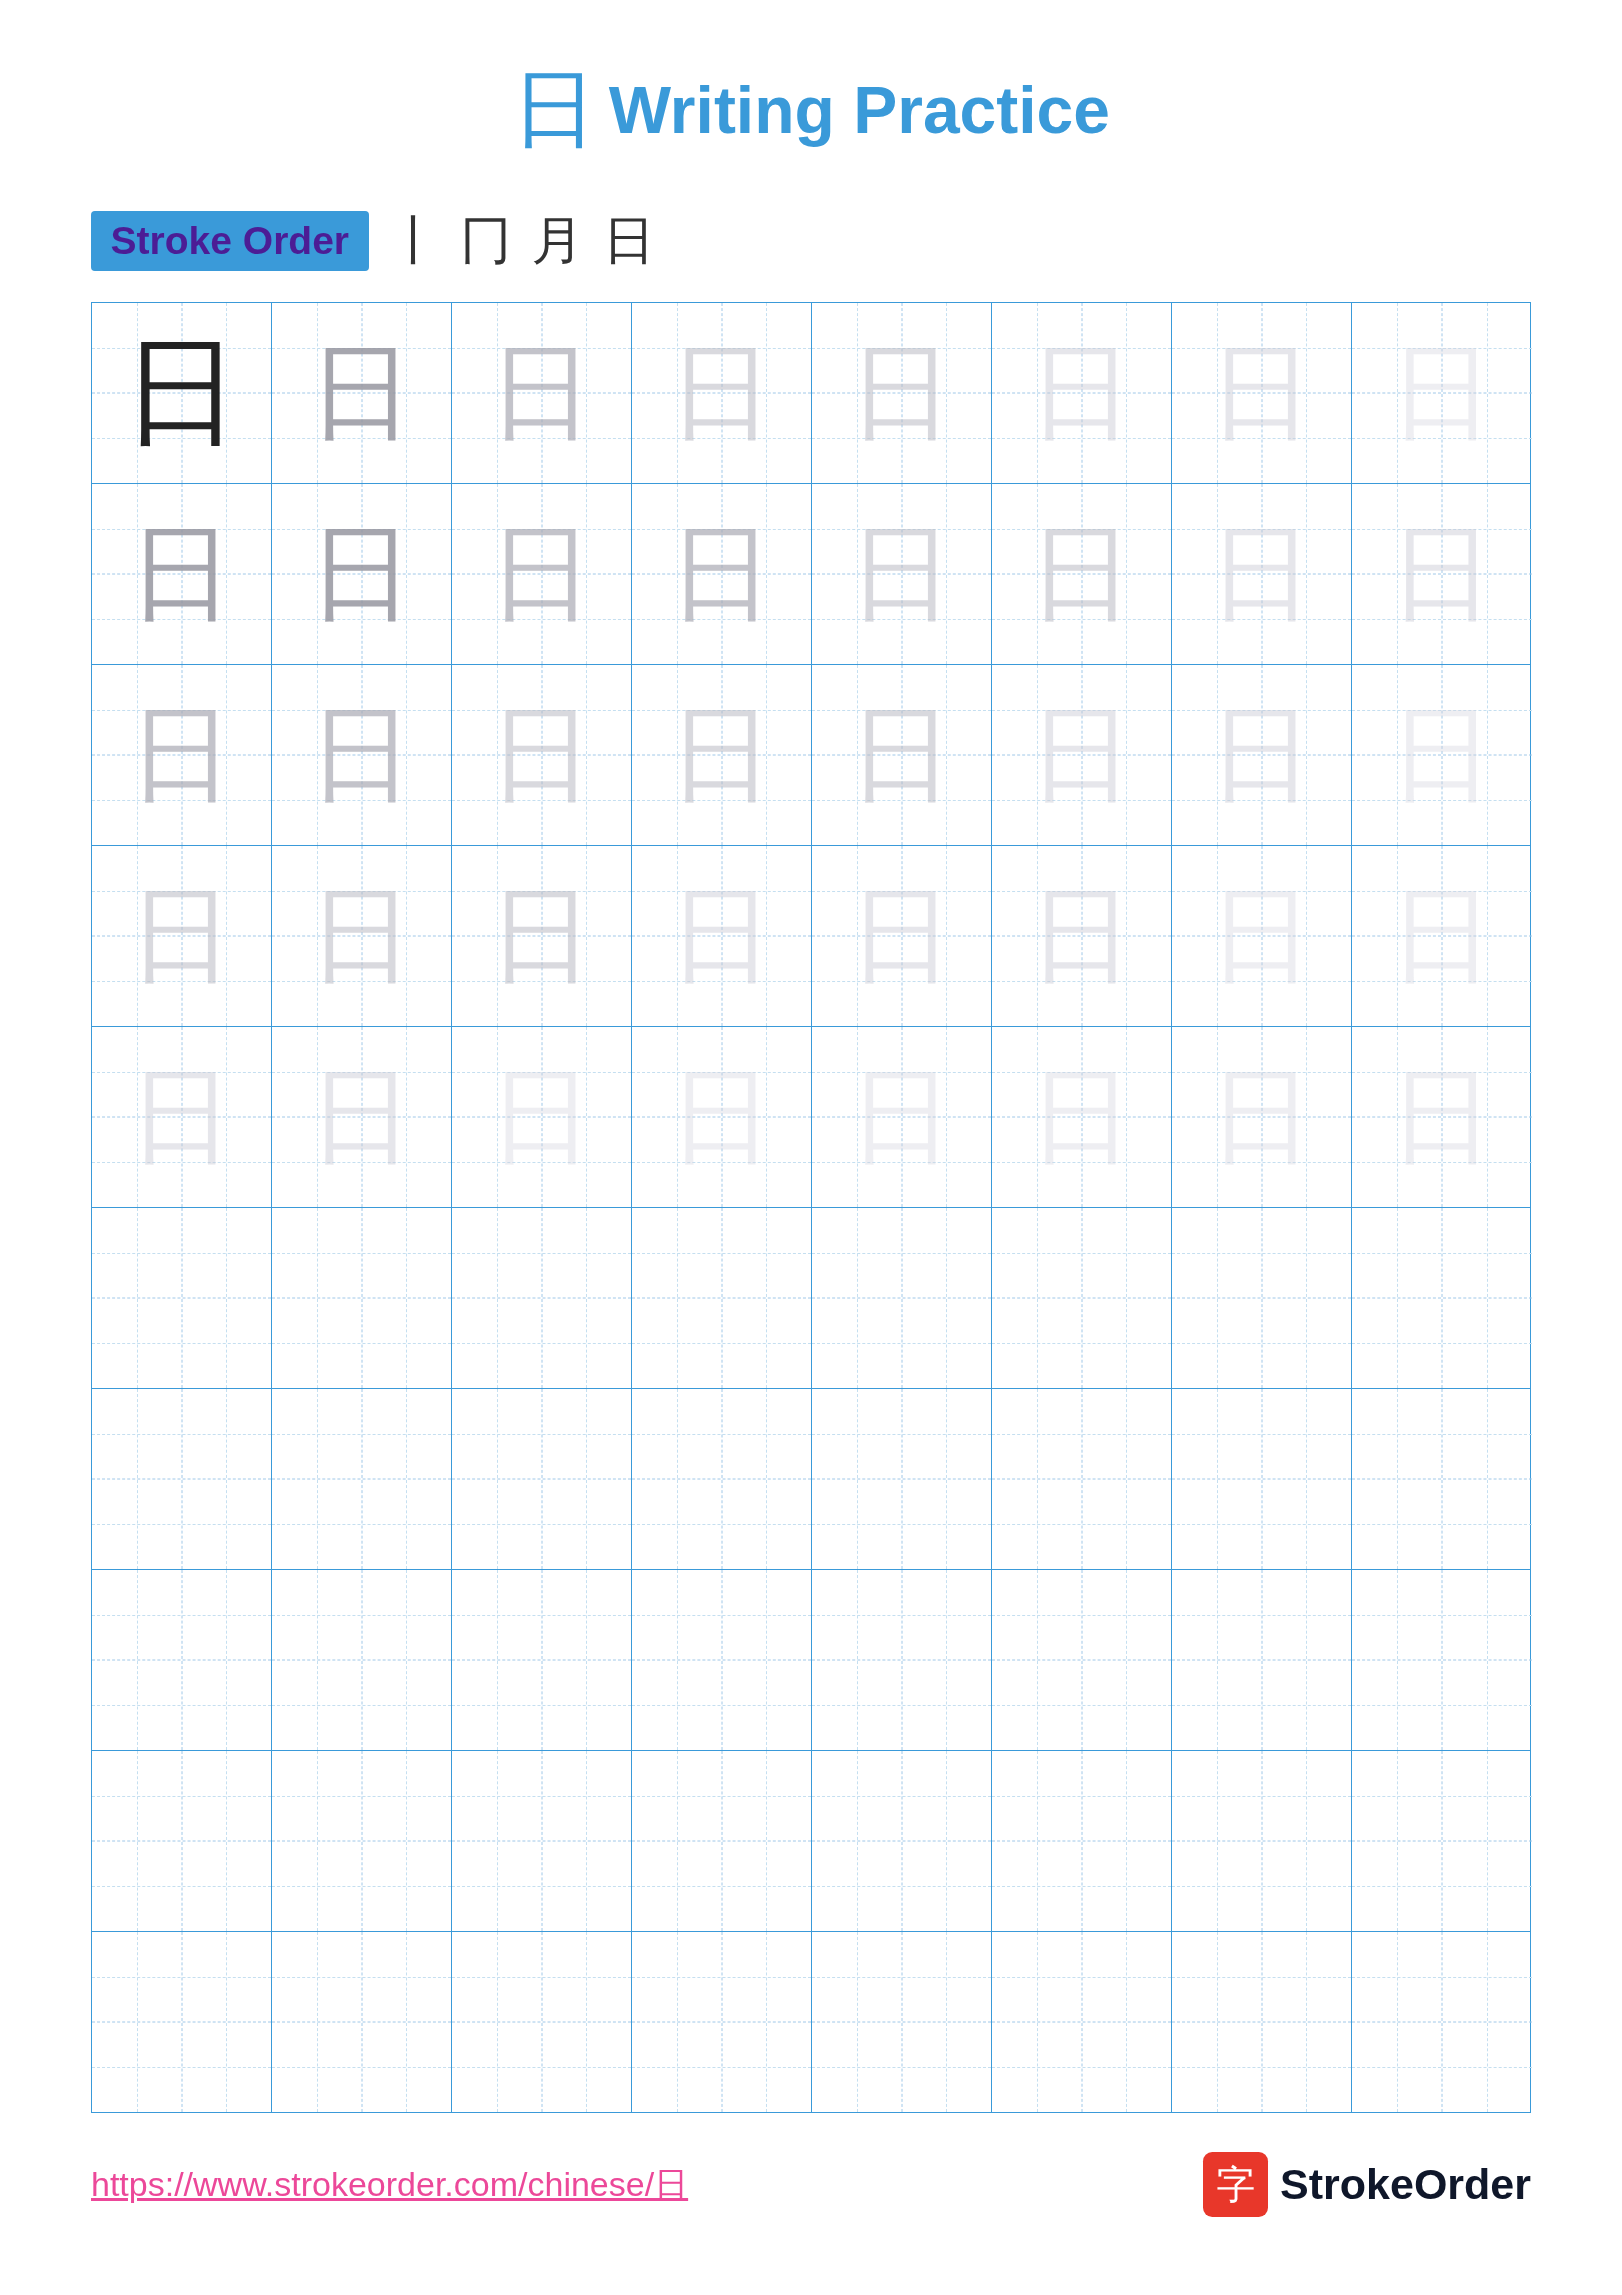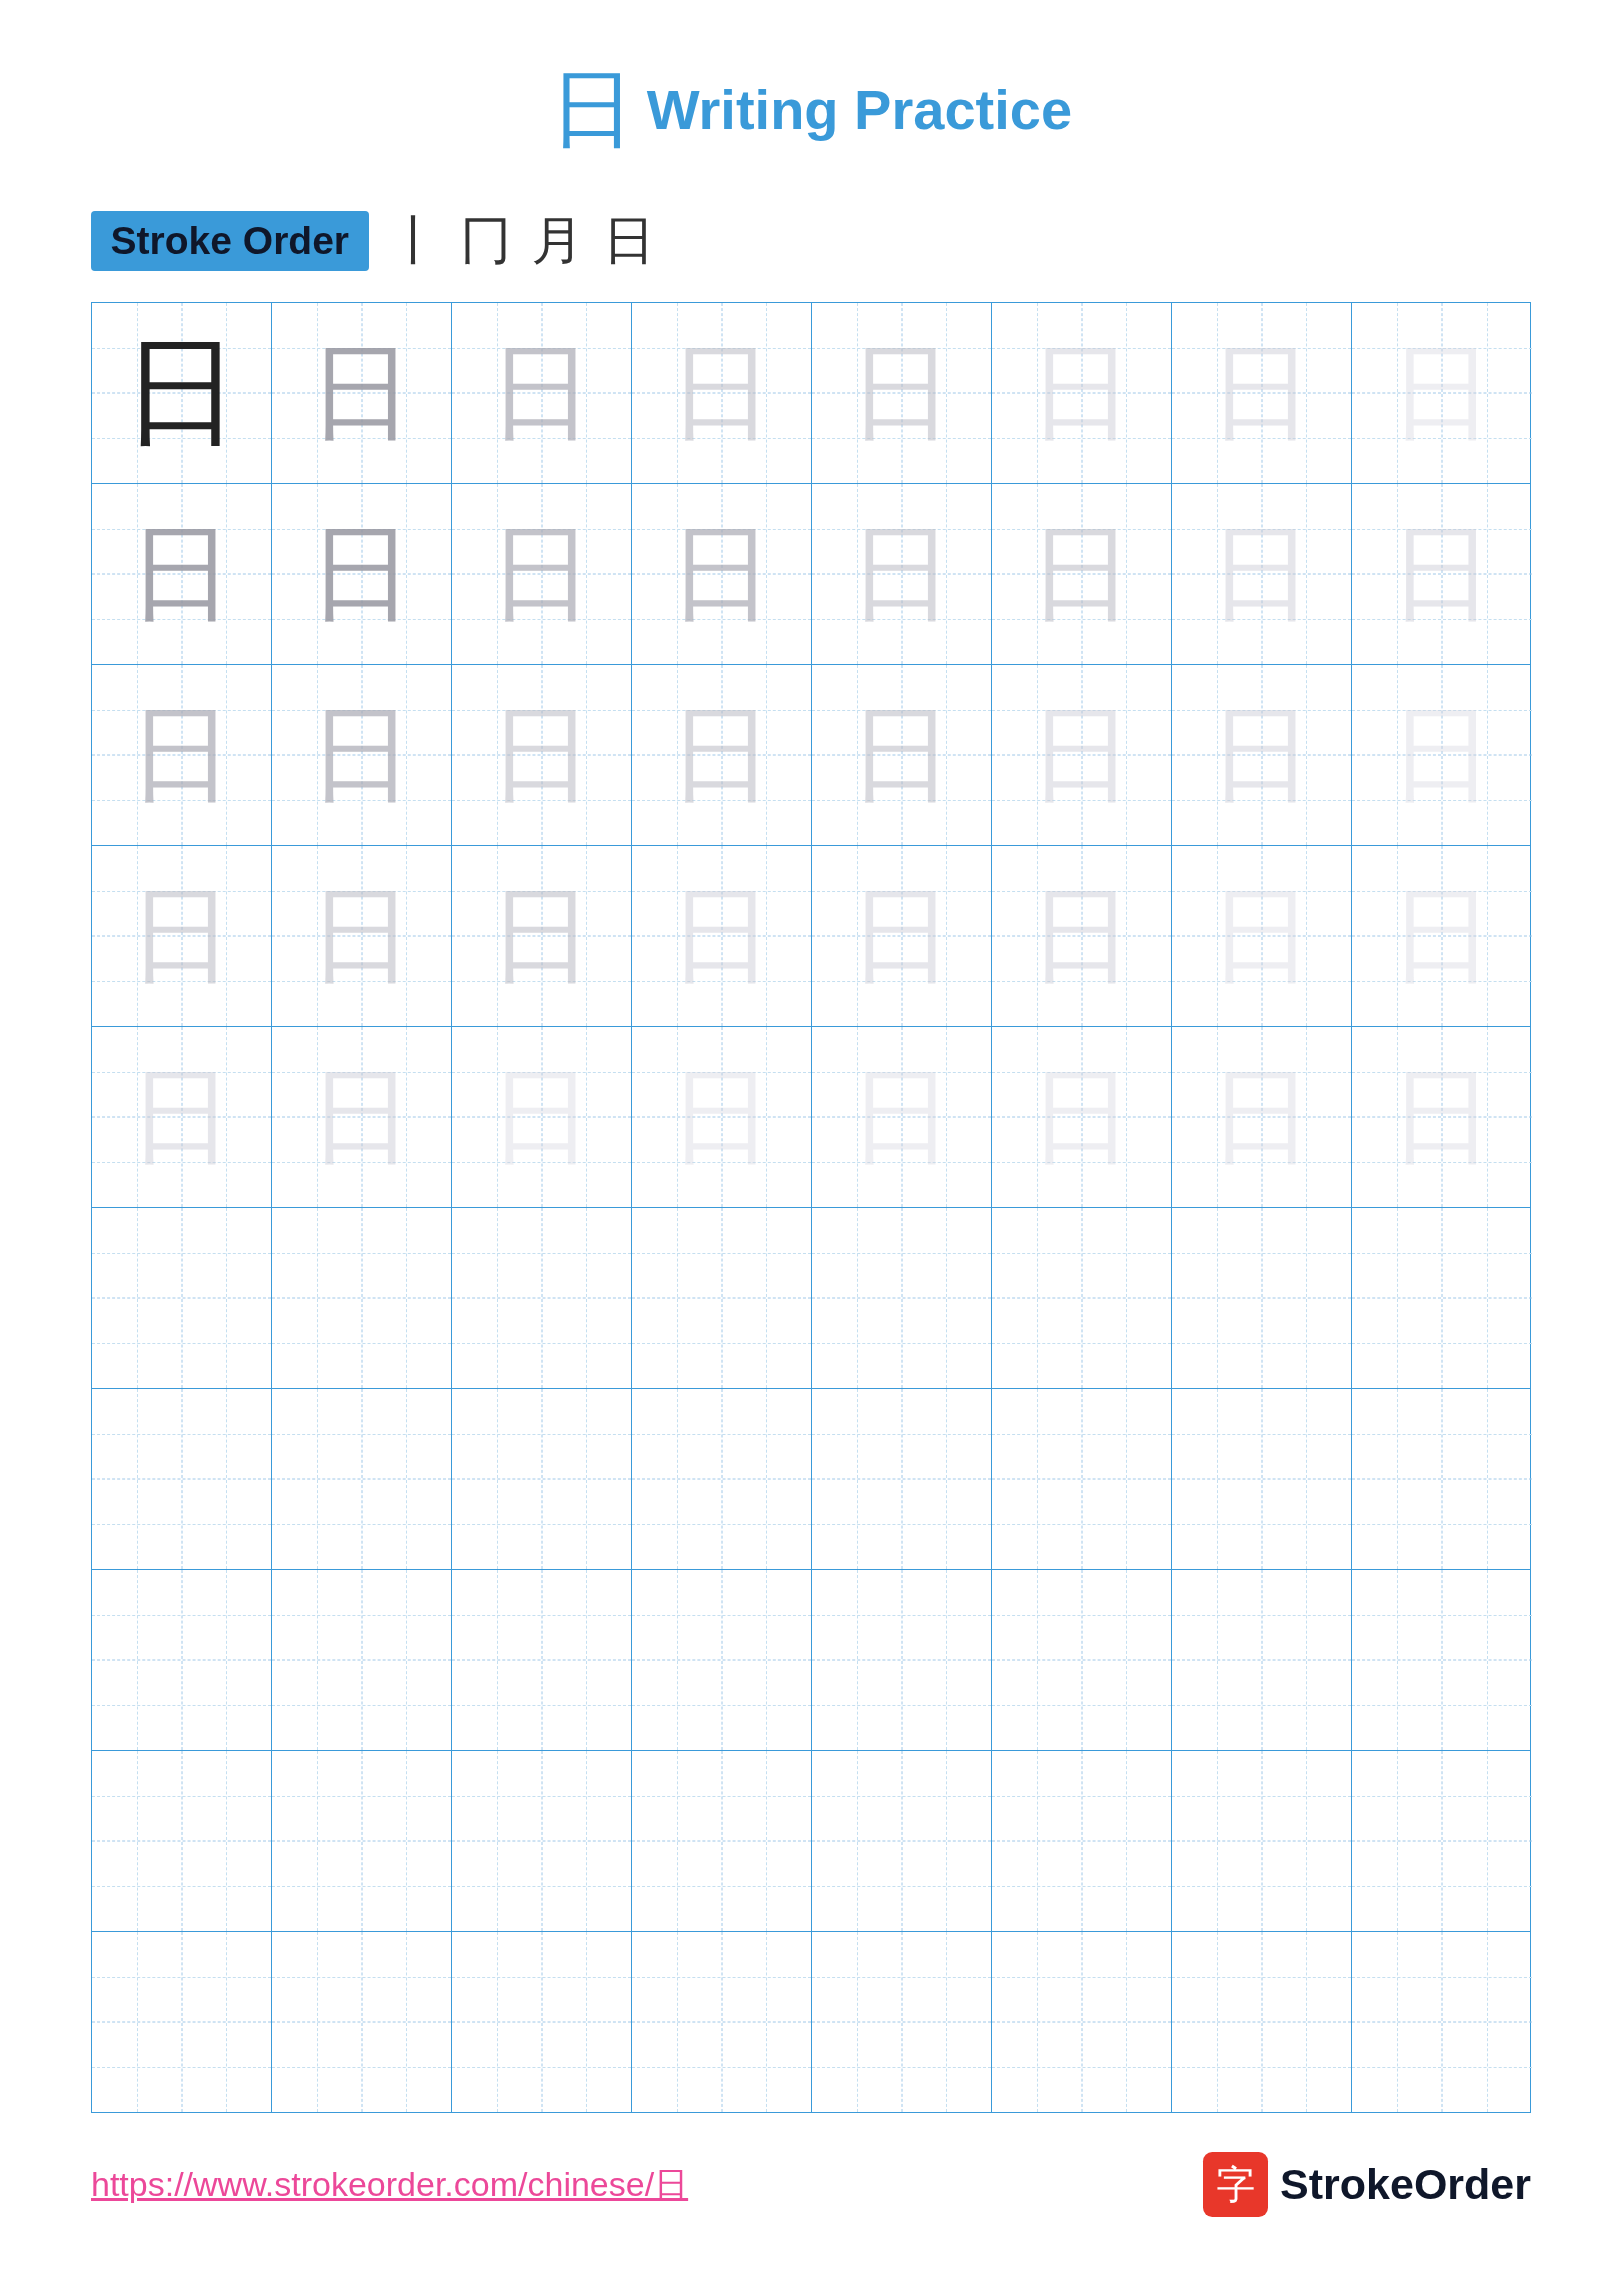--- a/index.html
+++ b/index.html
@@ -21,36 +21,36 @@
       margin-bottom: 39px;
     }
 
     .title-char {
       font-size: 85px;
       color: #3a9ad9;
       font-family: serif;
     }
 
     .title-text {
-      font-size: 56px;
+      font-size: 66px;
       font-weight: bold;
       color: #3a9ad9;
     }
 
     .stroke-order-section {
       width: 1440px;
       display: flex;
       align-items: center;
       gap: 19.6px;
       margin-bottom: 26px;
     }
 
     .stroke-order-badge {
       background: #3a9ad9;
-      color: #0f172a;
+      color: #4c1d95;
       padding: 7.9px 19.6px;
       border-radius: 3.9px;
       font-size: 39px;
       font-weight: bold;
       white-space: nowrap;
     }
 
     .stroke-order-chars {
       display: flex;
       align-items: center;

